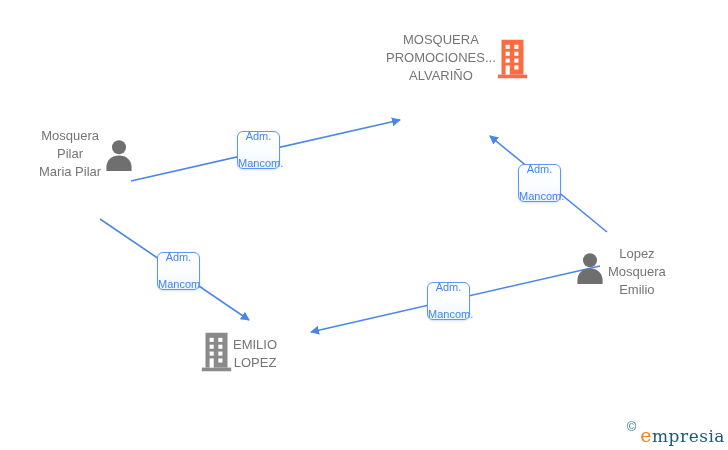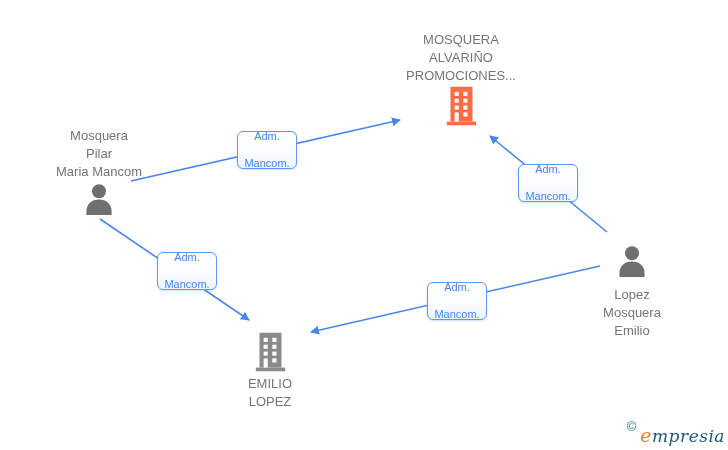--- a/index.html
+++ b/index.html
@@ -3,41 +3,41 @@
 <meta charset="utf-8">
 <style>
   html,body{margin:0;padding:0;background:#ffffff;}
   .canvas{
     position:relative;width:728px;height:450px;background:#ffffff;overflow:hidden;
     font-family:"Liberation Sans", sans-serif;
   }
   svg.edge-layer{position:absolute;left:0;top:0;width:728px;height:450px;}
   .edge-line{stroke:#4a86e8;stroke-width:1.6;fill:none;}
 
-  .node{position:absolute;display:flex;flex-direction:column;align-items:center;cursor:pointer;}
+  .node{position:absolute;display:flex;flex-direction:row;align-items:center;cursor:pointer;}
   .node-label{font-size:13px;line-height:18px;color:#757575;text-align:center;}
   .node-label span{display:block;white-space:nowrap;}
   .node-icon{display:block;}
 
   .edge-label{
-    position:absolute;width:60px;height:38px;box-sizing:border-box;
+    position:absolute;width:43px;height:38px;box-sizing:border-box;
     background:linear-gradient(180deg,#ffffff 0%,#fbfdff 55%,#eef4fc 100%);
     border:1.6px solid #5e97f5;border-radius:6px;
     color:#4285f4;font-size:11px;line-height:15px;text-align:center;
     display:flex;flex-direction:column;justify-content:center;
     box-shadow:0 1px 2px rgba(66,133,244,.25);cursor:pointer;gap:12px;
   }
   .edge-label span{display:block;white-space:nowrap;}
 
   .watermark{
     position:absolute;right:3px;bottom:4px;display:flex;align-items:center;gap:4px;
     font-family:"DejaVu Serif", serif;cursor:pointer;
   }
   .wm-copy{color:#2b7a8c;font-size:13px;font-family:"Liberation Sans", sans-serif;}
-  .wm-brand{font-style:italic;font-size:17px;letter-spacing:.5px;margin-top:17px;}
+  .wm-brand{font-size:17px;letter-spacing:.5px;margin-top:17px;}
   .wm-brand .wm-e{color:#f08221;font-size:19px;}
   .wm-brand .wm-rest{color:#1d5876;}
 </style>
 </head>
 <body>
 
 <div class="canvas">
 
   <svg class="edge-layer" viewBox="0 0 728 450">
     <defs>
@@ -47,42 +47,42 @@
     </defs>
     <line class="edge-line" x1="131" y1="181" x2="400" y2="120" marker-end="url(#arrowhead)"></line>
     <line class="edge-line" x1="607" y1="232" x2="490" y2="136" marker-end="url(#arrowhead)"></line>
     <line class="edge-line" x1="100" y1="219" x2="249" y2="320" marker-end="url(#arrowhead)"></line>
     <line class="edge-line" x1="600" y1="266" x2="311" y2="332" marker-end="url(#arrowhead)"></line>
   </svg>
 
   <div class="node" style="left:386px;top:31px;width:150px;">
     <div class="node-label">
       <span>MOSQUERA</span>
+      <span>PROMOCIONES...</span>
       <span>ALVARIÑO</span>
-      <span>PROMOCIONES...</span>
     </div>
     <svg class="node-icon" style="margin-top:1px;" width="33" height="40" viewBox="0 0 36 42">
       <rect x="2" y="38" width="32" height="4" fill="#fb6c42"></rect>
       <rect x="6" y="0" width="24" height="38" fill="#fb6c42"></rect>
       <rect x="10.5" y="5.5" width="4.5" height="4.5" fill="#ffffff"></rect>
       <rect x="20" y="5.5" width="4.5" height="4.5" fill="#ffffff"></rect>
       <rect x="10.5" y="13" width="4.5" height="4.5" fill="#ffffff"></rect>
       <rect x="20" y="13" width="4.5" height="4.5" fill="#ffffff"></rect>
       <rect x="10.5" y="20.5" width="4.5" height="4.5" fill="#ffffff"></rect>
       <rect x="20" y="20.5" width="4.5" height="4.5" fill="#ffffff"></rect>
       <rect x="10.5" y="28" width="4.5" height="10" fill="#ffffff"></rect>
       <rect x="20" y="28" width="4.5" height="4.5" fill="#ffffff"></rect>
     </svg>
   </div>
 
   <div class="node" style="left:39px;top:127px;width:120px;">
     <div class="node-label">
       <span>Mosquera</span>
       <span>Pilar</span>
-      <span>Maria Mancom</span>
+      <span>Maria Pilar</span>
     </div>
     <svg class="node-icon" style="margin-top:2px;" width="36" height="32" viewBox="0 0 36 33">
       <circle cx="18" cy="8.5" r="7.2" fill="#6f6f6f"></circle>
       <path d="M18 17 C10.5 17 5 21.5 5 29.5 L5 33 L31 33 L31 29.5 C31 21.5 25.5 17 18 17 Z" fill="#6f6f6f"></path>
     </svg>
   </div>
 
   <div class="node" style="left:572px;top:245px;width:120px;">
     <svg class="node-icon" style="margin-bottom:9px;" width="36" height="32" viewBox="0 0 36 33">
       <circle cx="18" cy="8.5" r="7.2" fill="#6f6f6f"></circle>

